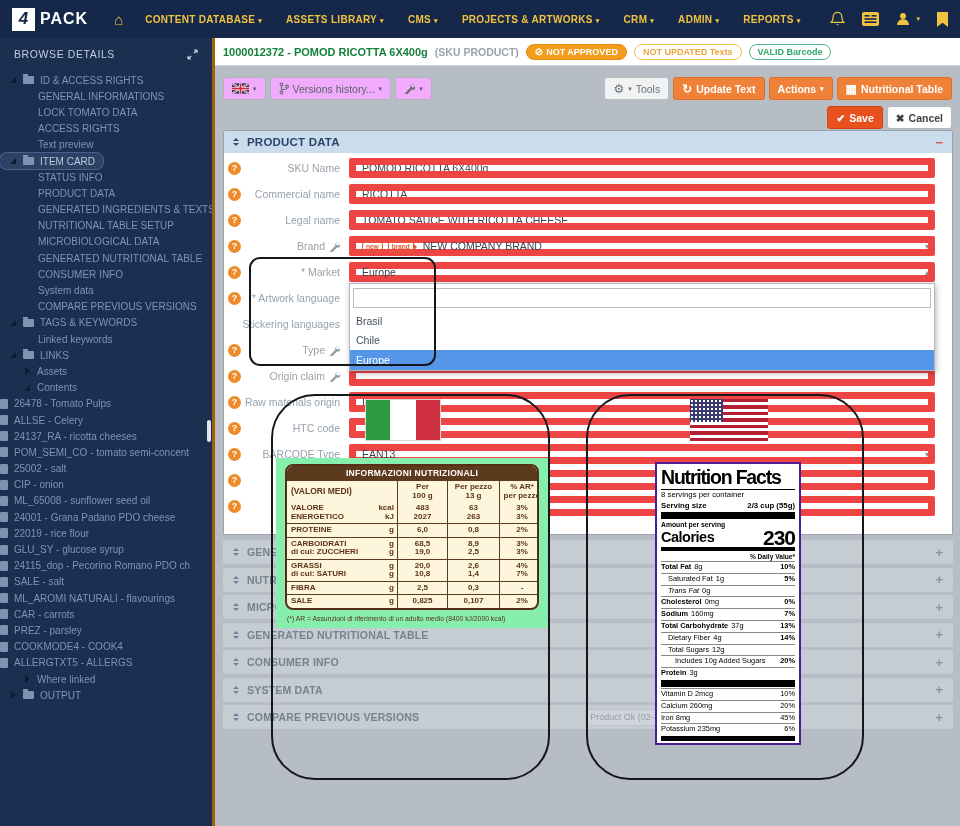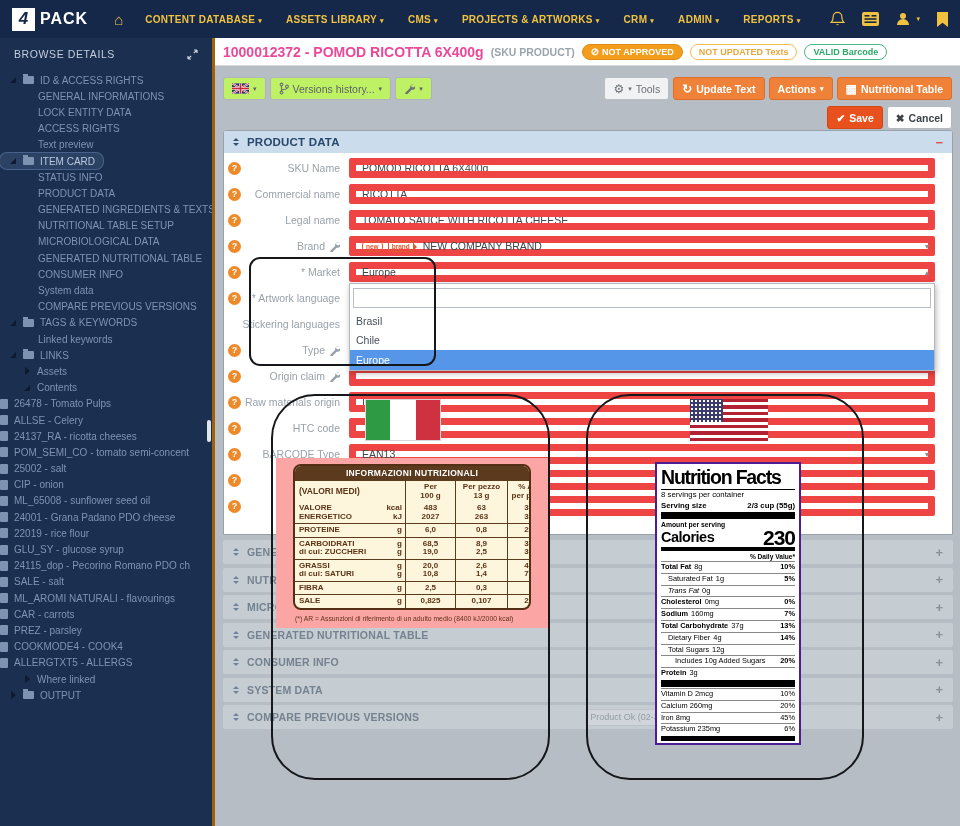--- a/index.html
+++ b/index.html
@@ -44,36 +44,36 @@
   .dic{display:none;width:8px;height:10px;background:#7e92b2;border-radius:1px;margin-right:6px;flex:0 0 8px}
   .d2 .dic{display:block}
   .sel{background:#2b4264;box-shadow:0 0 0 1px #47618c;border-radius:7px;width:fit-content;padding-right:8px}
   .sel .lbl{color:#bac9df}
   #sb-thumb{position:absolute;left:207px;top:420px;width:4px;height:22px;background:#e2e6ea;border-radius:2px;z-index:31}
 
   
   #main{position:absolute;left:215px;top:38px;width:745px;height:788px;background:#b6bdc4}
   #prod-header{position:absolute;left:0;top:0;width:745px;height:28px;background:#fff;
                border-bottom:1px solid #d5d8da;display:flex;align-items:center;padding:0 8px;gap:7px}
-  #prod-title{font-size:14px;font-weight:bold;color:#ec4899;white-space:nowrap}
+  #prod-title{font-size:11px;font-weight:bold;color:#15803d;white-space:nowrap}
   #prod-sub{font-size:10.5px;color:#9aa4ac;font-weight:bold;white-space:nowrap}
   .badge{height:16px;border-radius:9px;display:inline-flex;align-items:center;gap:3px;
          padding:0 8px;font-size:9px;font-weight:bold;white-space:nowrap}
   .badge.solid{background:#f49d1d;border:1px solid #df8a0e;color:#fff}
   .badge.warn{background:#fff;border:1px solid #f0c050;color:#e8a73c}
   .badge.ok{background:#fff;border:1px solid #49b882;color:#2ea76a}
   .bic{font-size:10px}
 
   
   #tb-left{position:absolute;left:8px;top:39px;display:flex;gap:4px}
   #tb-right{position:absolute;right:8px;top:39px;display:flex;gap:4px}
   #tb-right2{position:absolute;right:8px;top:68px;display:flex;gap:4px}
   .btn{height:23px;display:inline-flex;align-items:center;gap:4px;padding:0 8px;border-radius:3px;
        font-size:10.5px;cursor:pointer;white-space:nowrap}
-  .btn-light{background:#bef264;border:1px solid #aeb3b8;color:#5c6368}
+  .btn-light{background:#f0abfc;border:1px solid #aeb3b8;color:#5c6368}
   .btn-gray{background:#f1f2f3;border:1px solid #b9bec3;color:#6a7176}
   .btn-orange{background:#ef8138;border:1px solid #df6f27;color:#fff;font-weight:bold}
   .btn-save{background:#e8511d;border:1px solid #d54512;color:#fff;font-weight:bold}
   .btn-cancel{background:#fff;border:1px solid #b4b9be;color:#3c4348;font-weight:bold}
   .btn .crt{font-size:7px}
   .btn .big{font-size:12px}
 
   
   #panel{position:absolute;left:8px;top:92px;width:730px;height:405px;background:#fff;
          border:1px solid #9aa2a9;border-radius:3px 3px 0 0;z-index:5}
@@ -137,22 +137,22 @@
   #ann3{left:586px;top:394px;width:278px;height:386px;border-radius:44px}
   #flag-it{position:absolute;left:365px;top:399px;width:76px;height:42px;z-index:28;
       background:linear-gradient(90deg,#2f9a44 33.4%,#fff 33.4% 66.7%,#cf3141 66.7%);
       box-shadow:inset 0 0 0 1px #d8d8d8}
   #flag-us{position:absolute;left:690px;top:399px;width:78px;height:42px;z-index:28;
       background:repeating-linear-gradient(#b22234 0 3.23px,#fff 3.23px 6.46px)}
   #flag-us .canton{position:absolute;left:0;top:0;width:33px;height:22.6px;background:#3c3b6e;
       background-image:radial-gradient(circle at 2px 2px,#fff .7px,transparent 1.1px);background-size:4px 4px}
 
   
-  #itpanel{position:absolute;left:276px;top:458px;width:272px;height:170px;background:#fca5a5;
-      z-index:26;padding:6px 17px;color:#5c3317}
+  #itpanel{position:absolute;left:276px;top:458px;width:272px;height:170px;background:#86efac;
+      z-index:26;padding:6px 9px;color:#5c3317}
   #itbl{border:2px solid #552f15;border-radius:8px;overflow:hidden;background:#fdf6dd}
   #itbl .thead{background:#5c3a1d;color:#fff;text-align:center;font-size:8.5px;font-weight:bold;
       height:14px;line-height:14px;letter-spacing:.3px}
   .irow{display:grid;grid-template-columns:86px 24px 50px 52px 45px;border-top:1px solid #5c3a1d}
   .irow:first-of-type{border-top:none}
   .irow span{display:block;font-size:8px;font-weight:bold;line-height:8.5px}
   .ic{padding:2px 2px 2px 4px}
   .icu{text-align:right;padding:2px 3px 2px 0}
   .icv{border-left:1px solid #5c3a1d;text-align:center;padding:2px 1px}
   .ihdr .ic1{grid-column:1/3;display:flex;align-items:center;padding-left:4px;font-size:8.5px;font-weight:bold}
@@ -261,21 +261,21 @@
           <span class="lbl">ID &amp; ACCESS RIGHTS</span>
         </div>
 
         <div class="it l1">
 
           <span class="lbl">GENERAL INFORMATIONS</span>
         </div>
 
         <div class="it l1">
 
-          <span class="lbl">LOCK ENTITY DATA</span>
+          <span class="lbl">LOCK TOMATO DATA</span>
         </div>
 
         <div class="it l1">
 
           <span class="lbl">ACCESS RIGHTS</span>
         </div>
 
         <div class="it l1">
 
           <span class="lbl">Text preview</span>

